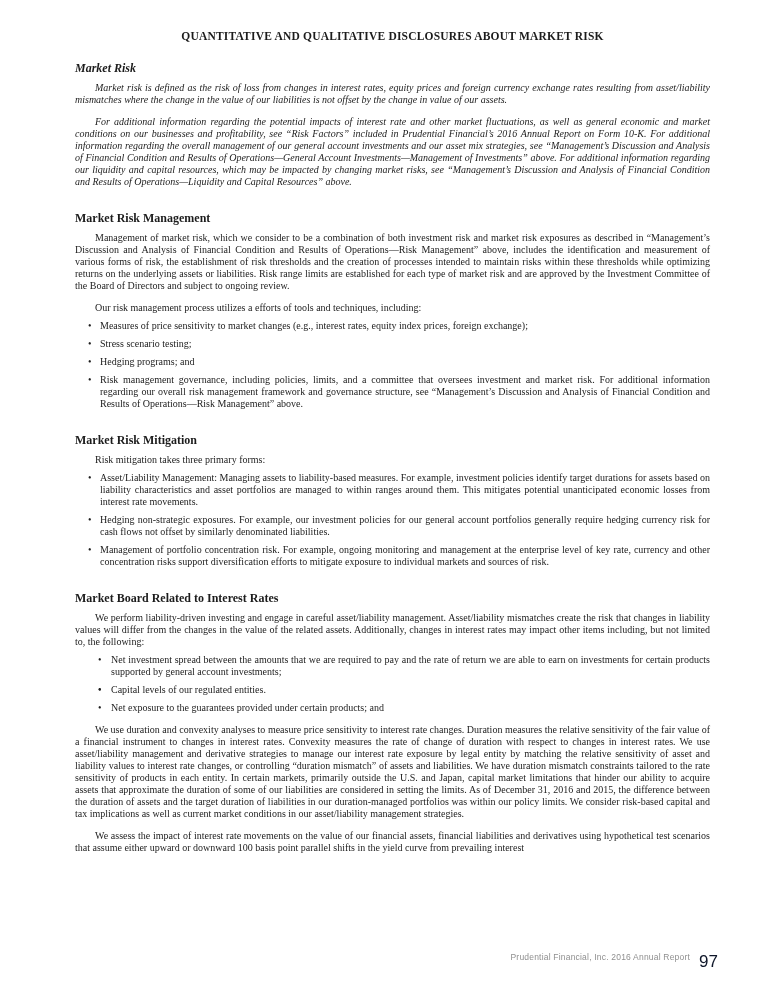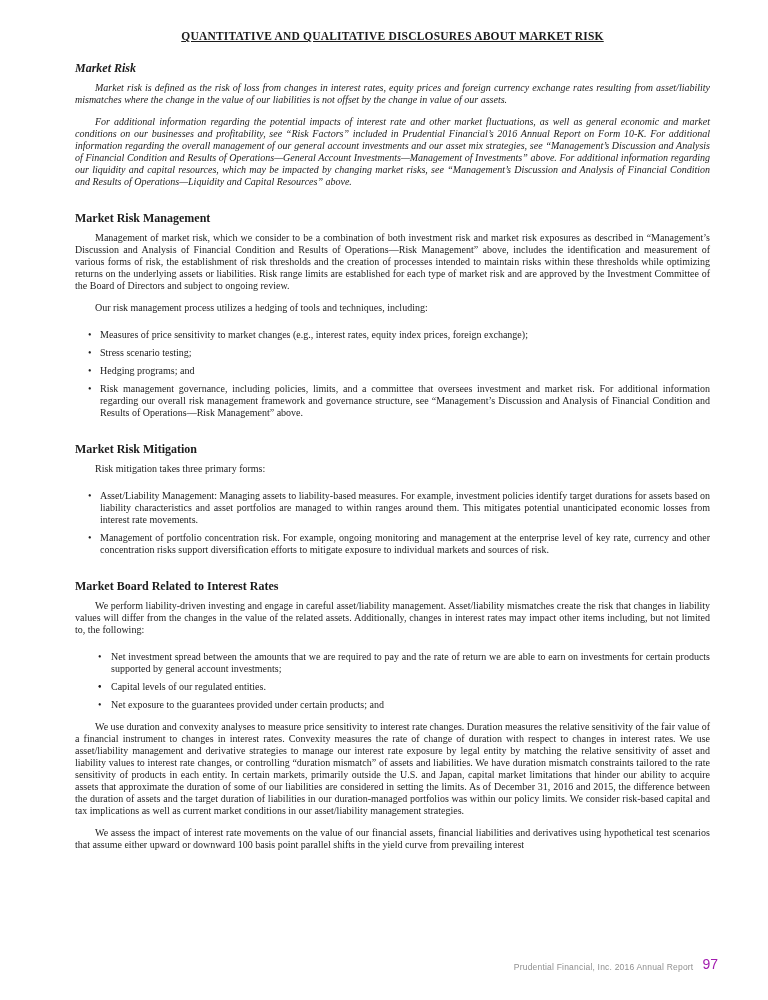--- a/index.html
+++ b/index.html
@@ -13,94 +13,94 @@
     font-family: "Liberation Serif", "DejaVu Serif", serif;
     color: #1c1c1c;
     overflow: hidden;
   }
   .doc-title {
     font-size: 11.5px;
     font-weight: bold;
     text-align: center;
     margin: 0 0 19px 0;
     letter-spacing: 0.2px;
-    text-decoration: underline;
   }
   .sec { margin-top: 23px; }
   .sec.first { margin-top: 0; font-style: italic; }
   .sec-heading {
     font-size: 12px;
     font-weight: bold;
     margin: 0 0 6px 0;
   }
   .para {
     font-size: 10px;
     line-height: 12px;
     text-align: justify;
     text-indent: 20px;
     margin: 0 0 10px 0;
   }
   .para.last { margin-bottom: 0; }
-  .blist { margin: 15px 0 0 0; }
+  .blist { margin: 6px 0 0 0; }
   .bitem {
     position: relative;
     padding-left: 25px;
     font-size: 10px;
     line-height: 12px;
     text-align: justify;
     margin-top: 6px;
   }
   .bitem:first-child { margin-top: 0; }
   .bdot { position: absolute; left: 13px; top: 0; }
   .bdot::before { content: "\2022"; }
   .blist.deep .bitem { padding-left: 36px; }
   .blist.deep .bdot { left: 23px; }
   .closing { margin-top: 10px; margin-bottom: 0; }
   .page-footer {
     position: absolute;
     right: 50px;
     bottom: 28px;
     display: flex;
-    align-items: flex-end;
+    align-items: flex-start;
     gap: 9px;
     font-family: "Liberation Sans", sans-serif;
   }
   .footer-text { font-size: 8.5px; color: #8f8f8f; letter-spacing: 0.2px; }
-  .footer-pagenum { font-size: 14px; color: #a21caf; }
+  .footer-pagenum { font-size: 17px; color: #0f172a; }
 </style>
 </head>
 <body>
 
 <main class="page">
 
   <h1 class="doc-title">QUANTITATIVE AND QUALITATIVE DISCLOSURES ABOUT MARKET RISK</h1>
 
   <section class="sec first">
     <h2 class="sec-heading">Market Risk</h2>
     <p class="para">Market risk is defined as the risk of loss from changes in interest rates, equity prices and foreign currency exchange rates resulting from asset/liability mismatches where the change in the value of our liabilities is not offset by the change in value of our assets.</p>
     <p class="para last">For additional information regarding the potential impacts of interest rate and other market fluctuations, as well as general economic and market conditions on our businesses and profitability, see “Risk Factors” included in Prudential Financial’s 2016 Annual Report on Form 10-K. For additional information regarding the overall management of our general account investments and our asset mix strategies, see “Management’s Discussion and Analysis of Financial Condition and Results of Operations—General Account Investments—Management of Investments” above. For additional information regarding our liquidity and capital resources, which may be impacted by changing market risks, see “Management’s Discussion and Analysis of Financial Condition and Results of Operations—Liquidity and Capital Resources” above.</p>
   </section>
 
   <section class="sec">
     <h2 class="sec-heading">Market Risk Management</h2>
     <p class="para">Management of market risk, which we consider to be a combination of both investment risk and market risk exposures as described in “Management’s Discussion and Analysis of Financial Condition and Results of Operations—Risk Management” above, includes the identification and measurement of various forms of risk, the establishment of risk thresholds and the creation of processes intended to maintain risks within these thresholds while optimizing returns on the underlying assets or liabilities. Risk range limits are established for each type of market risk and are approved by the Investment Committee of the Board of Directors and subject to ongoing review.</p>
-    <p class="para last">Our risk management process utilizes a hedging of tools and techniques, including:</p>
+    <p class="para last">Our risk management process utilizes a efforts of tools and techniques, including:</p>
     <div class="blist">
       <div class="bitem"><span class="bdot"></span><span>Measures of price sensitivity to market changes (e.g., interest rates, equity index prices, foreign exchange);</span></div>
       <div class="bitem"><span class="bdot"></span><span>Stress scenario testing;</span></div>
       <div class="bitem"><span class="bdot"></span><span>Hedging programs; and</span></div>
       <div class="bitem"><span class="bdot"></span><span>Risk management governance, including policies, limits, and a committee that oversees investment and market risk. For additional information regarding our overall risk management framework and governance structure, see “Management’s Discussion and Analysis of Financial Condition and Results of Operations—Risk Management” above.</span></div>
     </div>
   </section>
 
   <section class="sec">
     <h2 class="sec-heading">Market Risk Mitigation</h2>
     <p class="para last">Risk mitigation takes three primary forms:</p>
     <div class="blist">
       <div class="bitem"><span class="bdot"></span><span>Asset/Liability Management: Managing assets to liability-based measures. For example, investment policies identify target durations for assets based on liability characteristics and asset portfolios are managed to within ranges around them. This mitigates potential unanticipated economic losses from interest rate movements.</span></div>
+      <div class="bitem"><span class="bdot"></span><span>Hedging non-strategic exposures. For example, our investment policies for our general account portfolios generally require hedging currency risk for cash flows not offset by similarly denominated liabilities.</span></div>
       <div class="bitem"><span class="bdot"></span><span>Management of portfolio concentration risk. For example, ongoing monitoring and management at the enterprise level of key rate, currency and other concentration risks support diversification efforts to mitigate exposure to individual markets and sources of risk.</span></div>
     </div>
   </section>
 
   <section class="sec">
     <h2 class="sec-heading">Market Board Related to Interest Rates</h2>
     <p class="para last">We perform liability-driven investing and engage in careful asset/liability management. Asset/liability mismatches create the risk that changes in liability values will differ from the changes in the value of the related assets. Additionally, changes in interest rates may impact other items including, but not limited to, the following:</p>
     <div class="blist deep">
       <div class="bitem"><span class="bdot"></span><span>Net investment spread between the amounts that we are required to pay and the rate of return we are able to earn on investments for certain products supported by general account investments;</span></div>
       <div class="bitem"><span class="bdot"></span></div>

